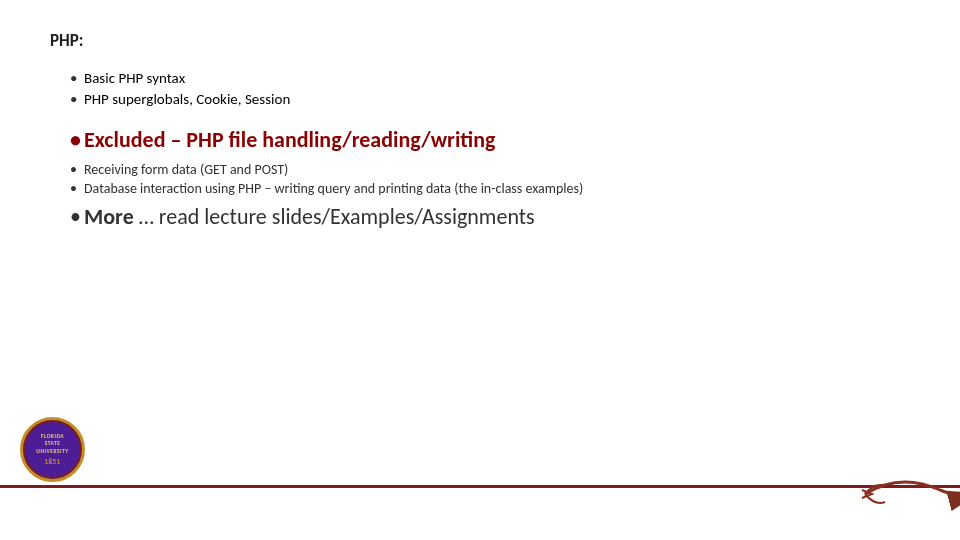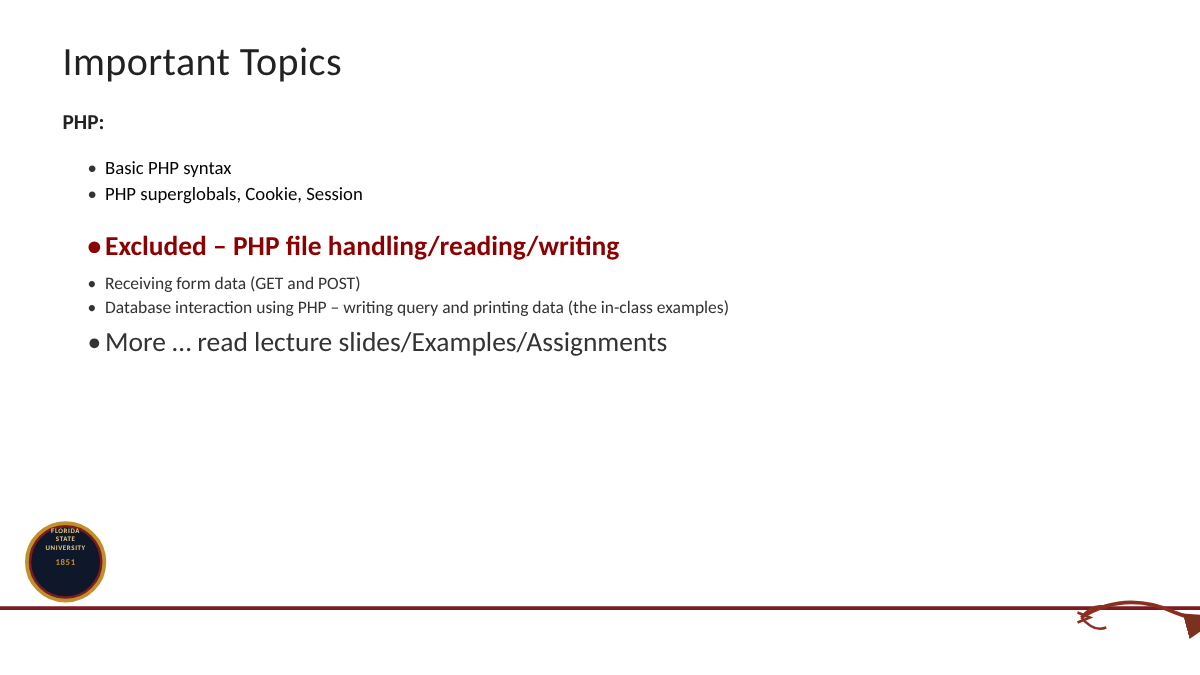--- a/index.html
+++ b/index.html
@@ -113,21 +113,21 @@
     }
 
     .more-text::before {
       content: '•';
       position: absolute;
       left: 0;
       color: #333333;
     }
 
     .more-bold {
-      font-weight: 400;
+      font-weight: 700;
     }
 
     
     .bottom-bar {
       position: absolute;
       bottom: 52px;
       left: 0;
       right: 0;
       height: 3px;
       background: #7B1C20;
@@ -160,24 +160,25 @@
       display: flex;
       align-items: center;
       justify-content: center;
       overflow: hidden;
     }
 
     .logo-inner {
       width: 55px;
       height: 55px;
       border-radius: 50%;
-      background: #0f172a;
+      background: #4c1d95;
       display: flex;
       flex-direction: column;
       align-items: center;
+      justify-content: center;
       color: #c0902a;
       font-size: 6px;
       text-align: center;
       font-weight: bold;
       letter-spacing: 0.5px;
     }
 
     .logo-year {
       color: #c0902a;
       font-size: 7px;
@@ -189,21 +190,20 @@
       font-size: 5.5px;
       text-align: center;
       line-height: 1.3;
     }
   </style>
 </head>
 <body>
 
 <div class="slide-container">
 
-  <h1 class="slide-title">Important Topics</h1>
 
   <div class="php-label">PHP:</div>
 
   <ul class="bullet-list">
     <li>Basic PHP syntax</li>
     <li>PHP superglobals, Cookie, Session</li>
   </ul>
 
   <div class="excluded-bullet">
     <span class="excluded-text">Excluded – PHP file handling/reading/writing</span>

